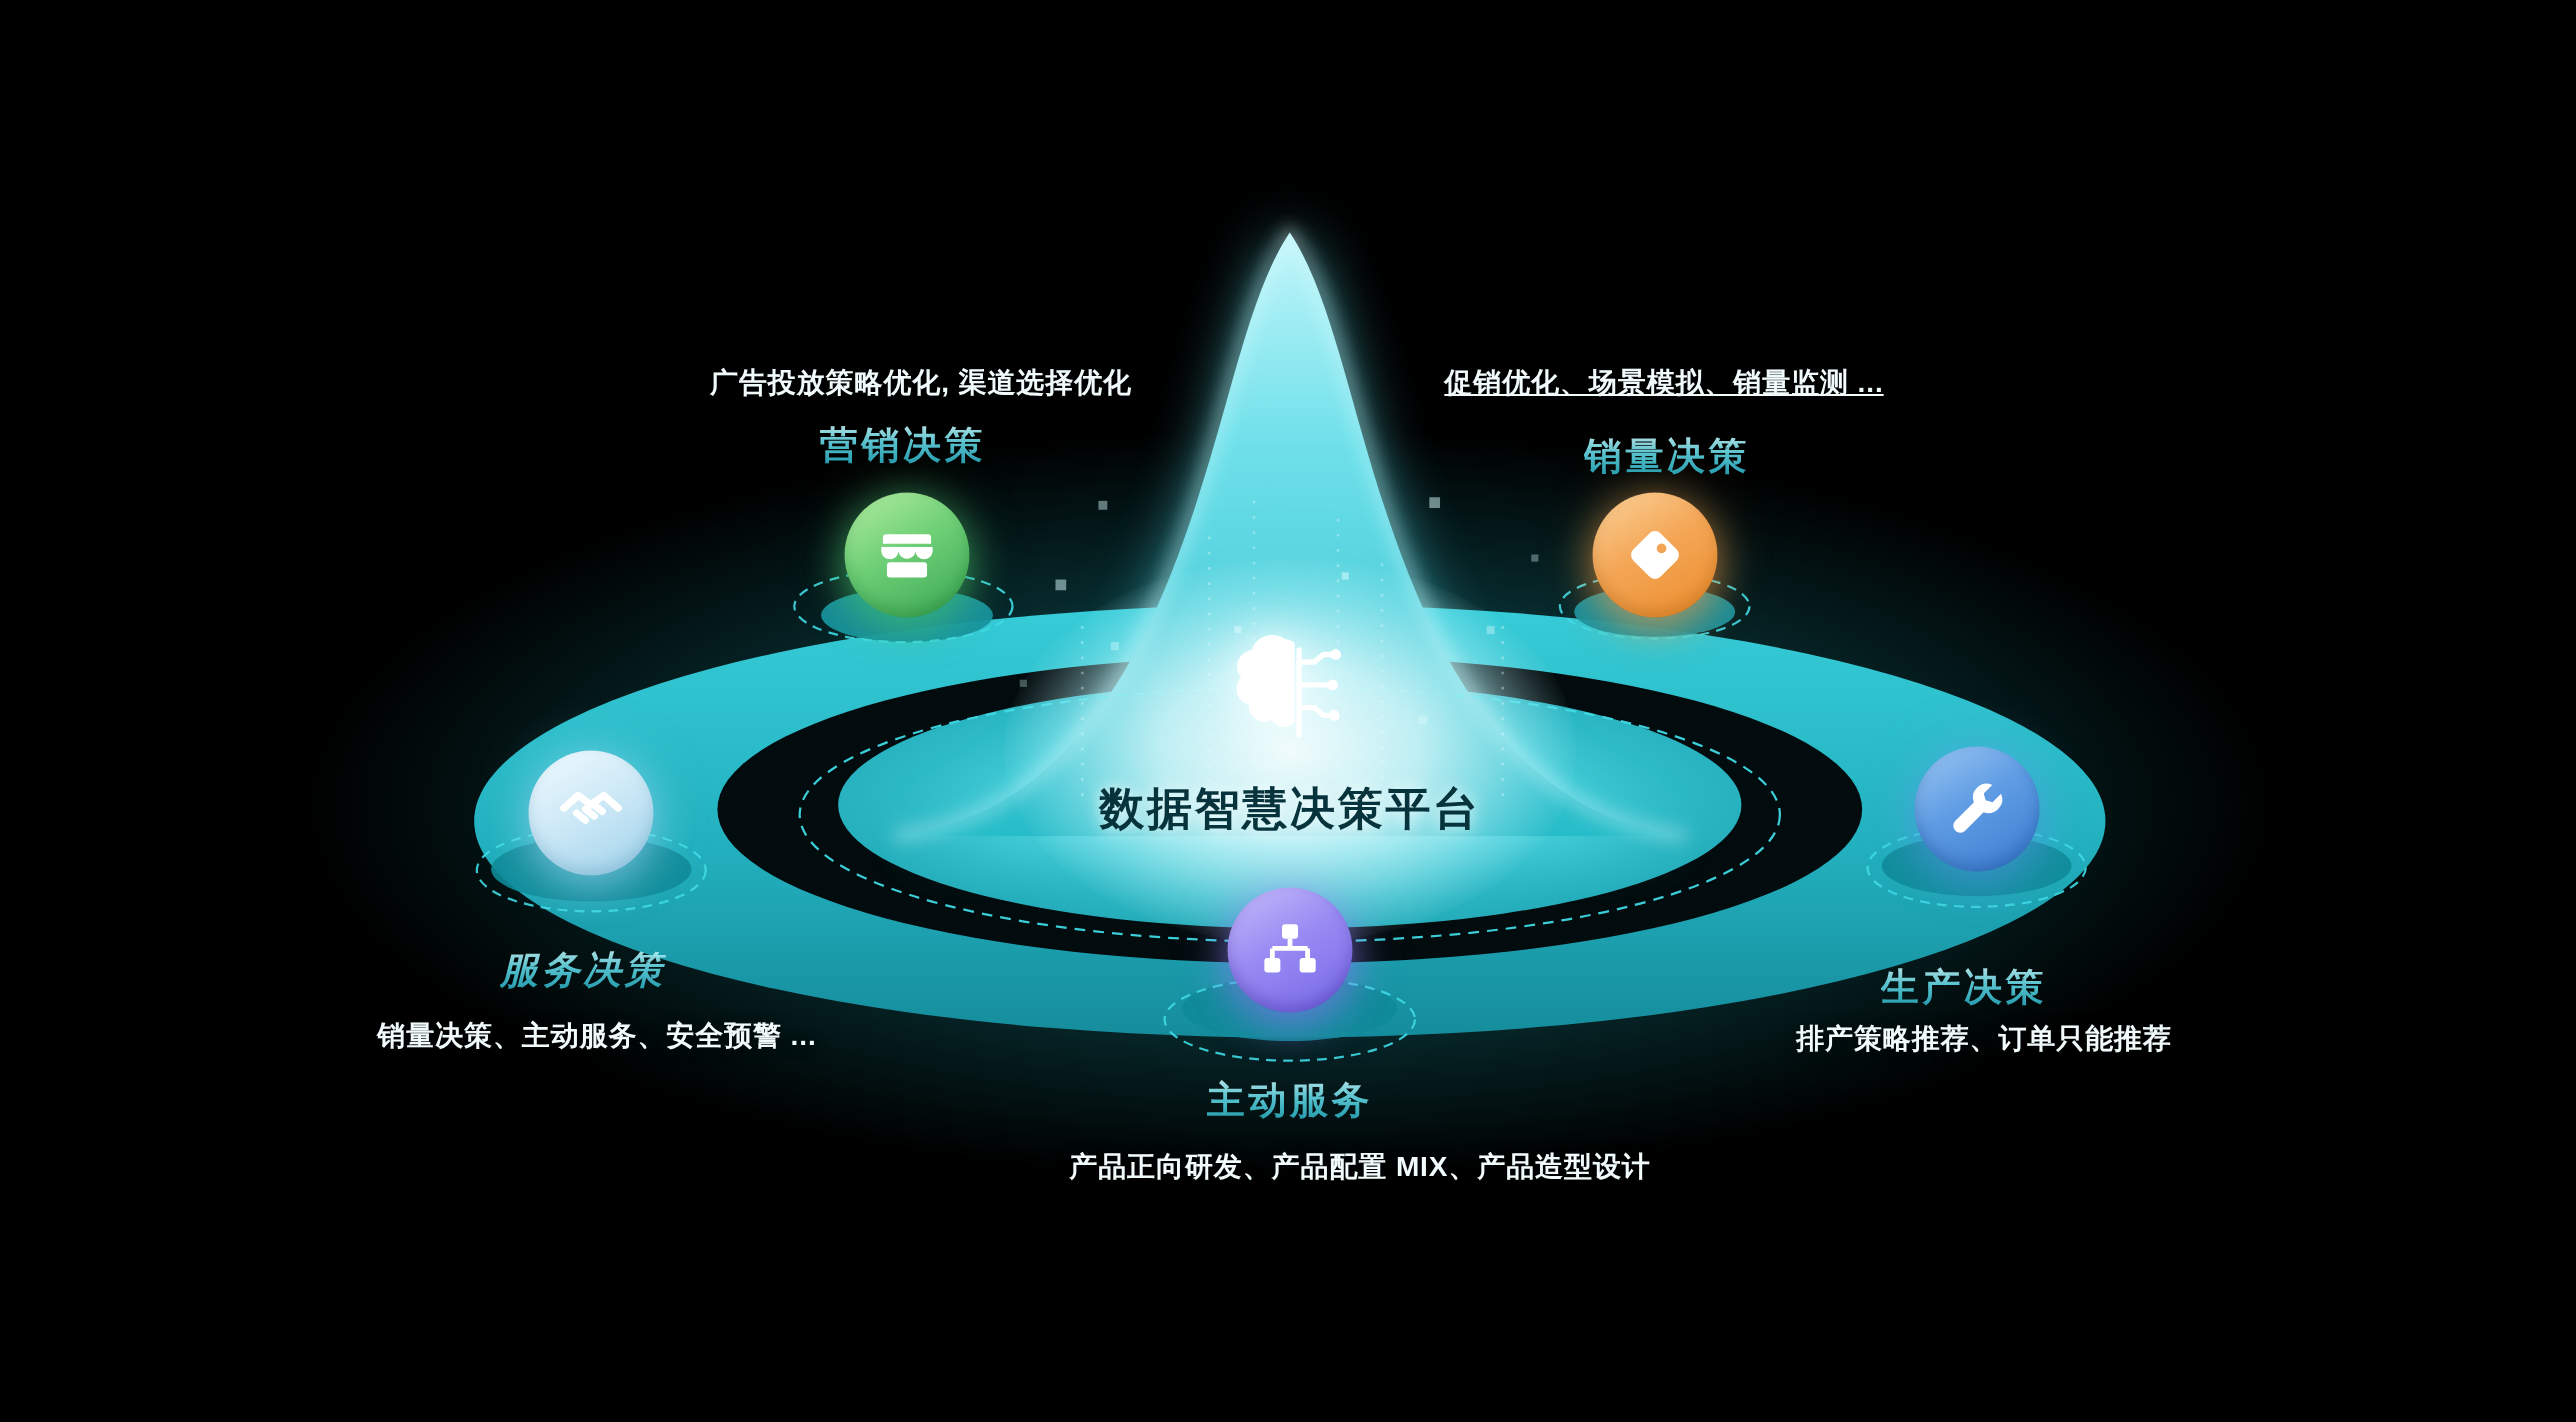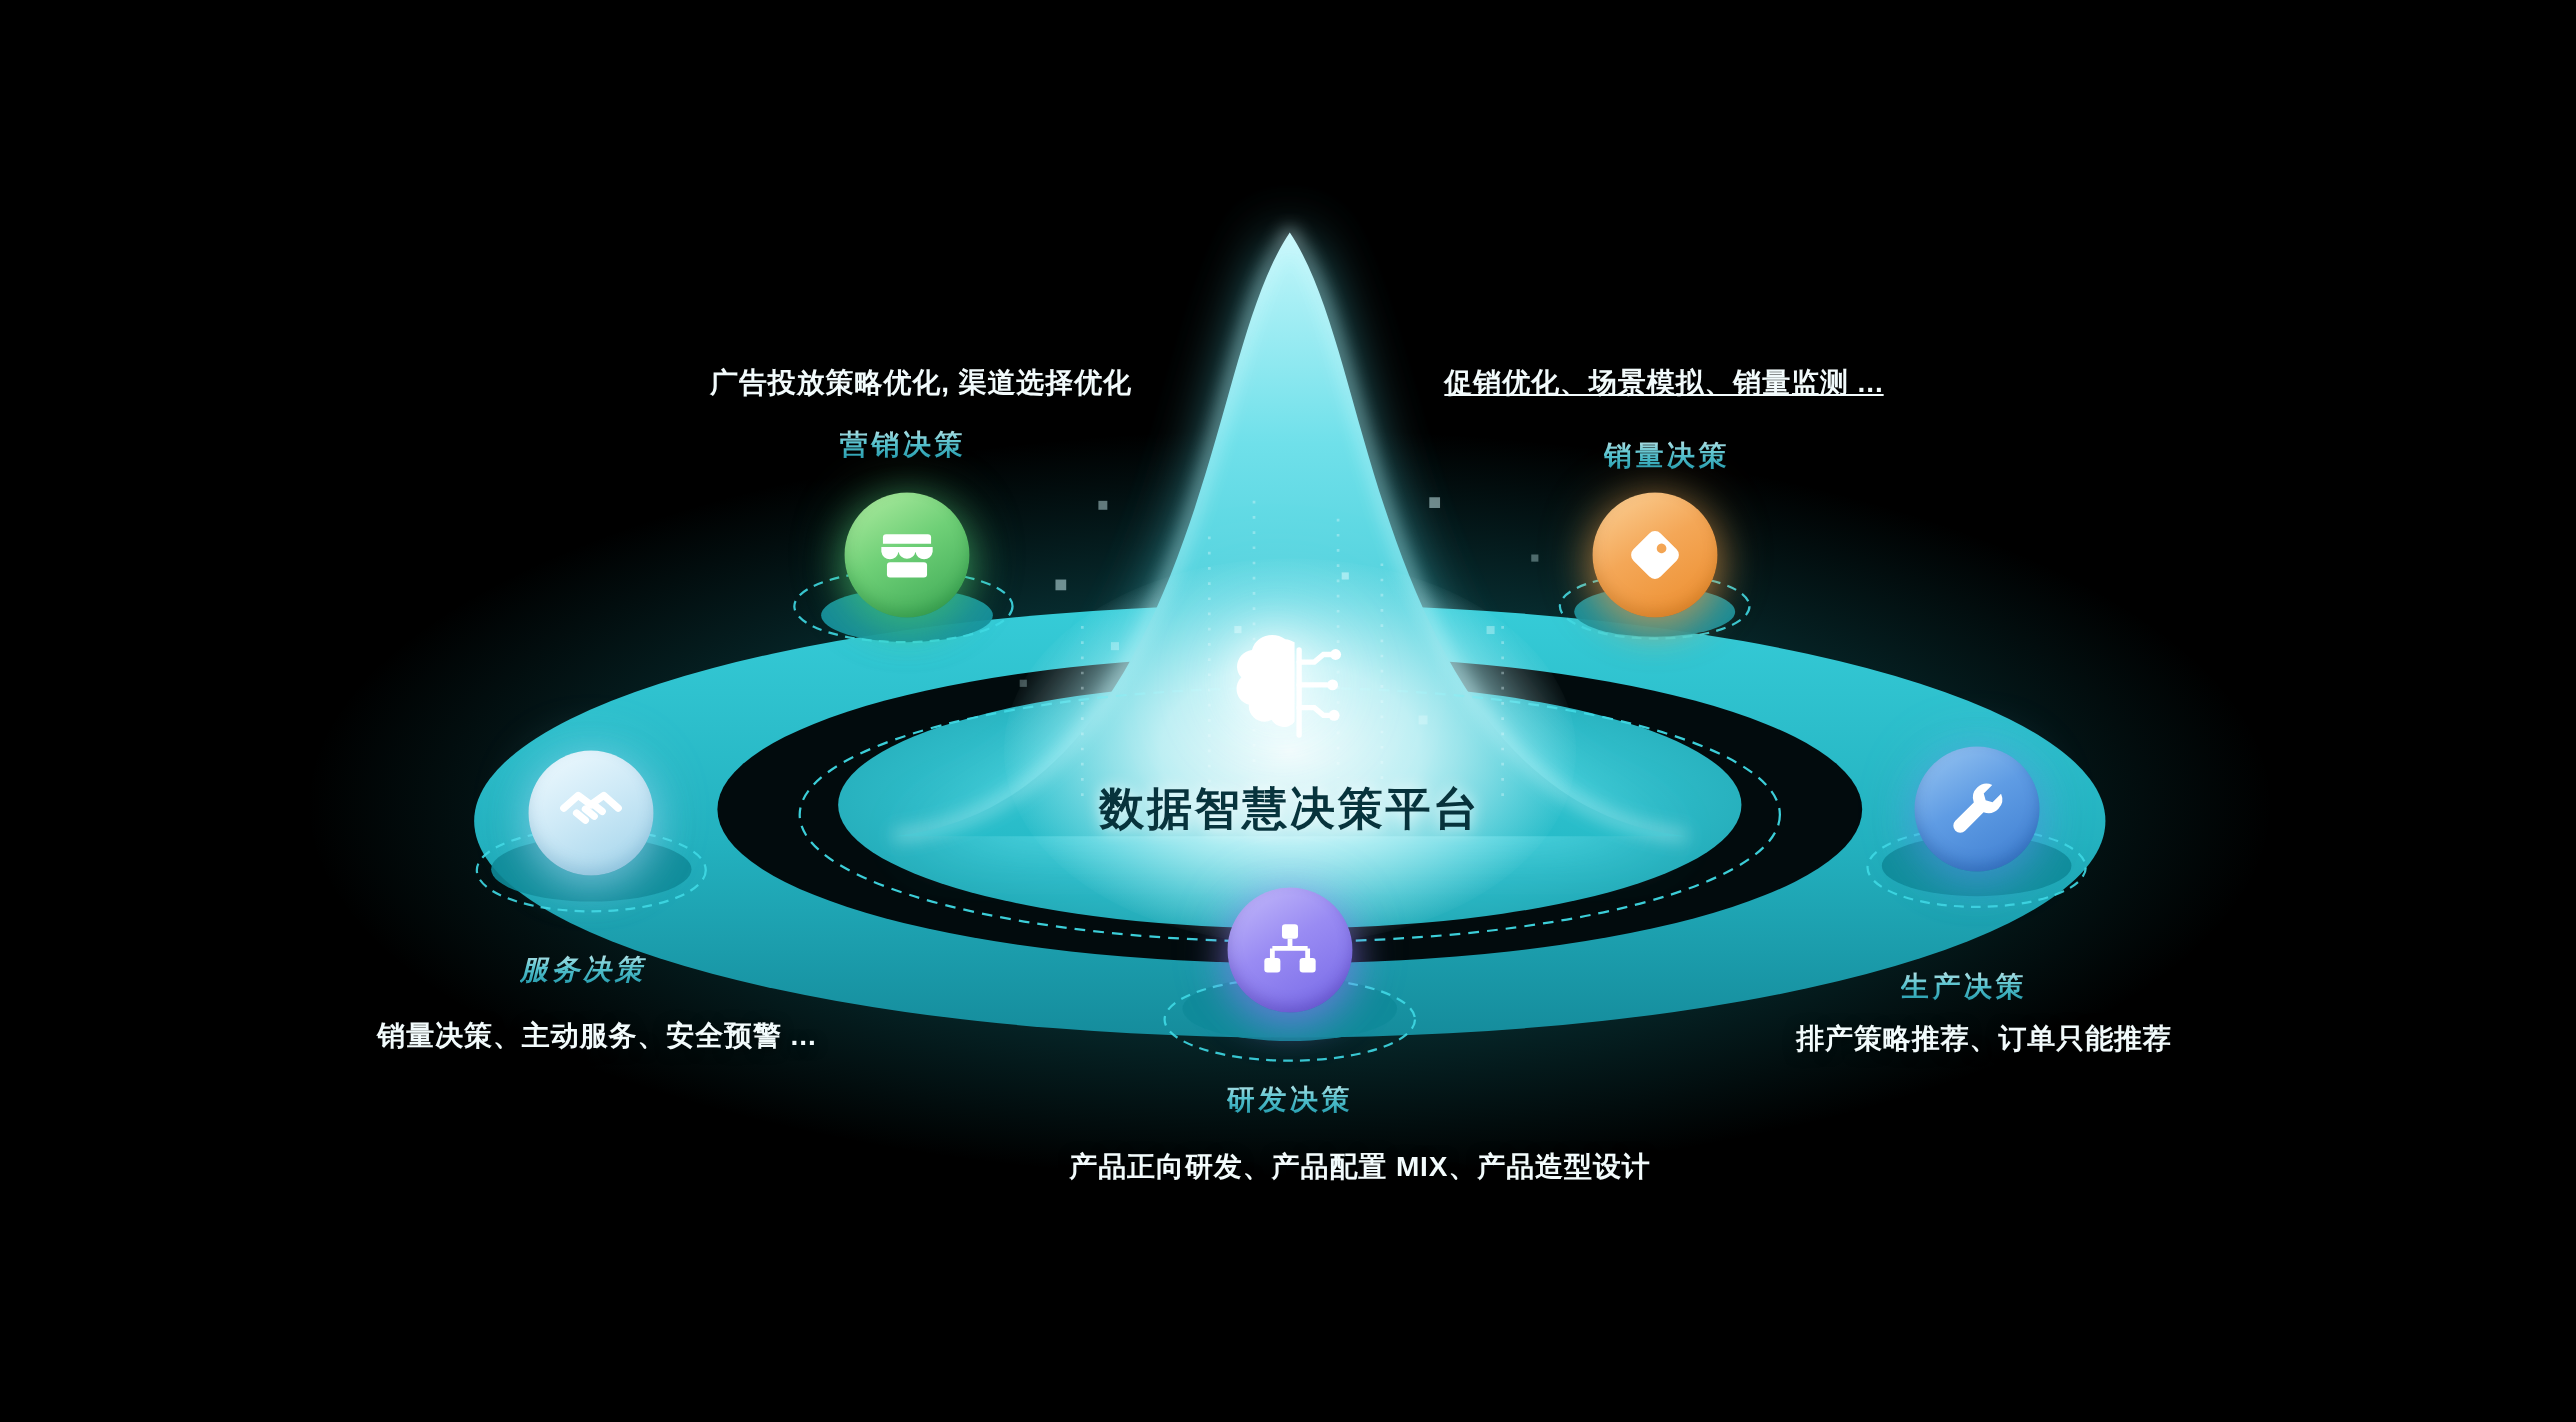--- a/index.html
+++ b/index.html
@@ -12,21 +12,21 @@
   .ic-green{background:linear-gradient(150deg,#b4eea4 0%,#6fd077 45%,#3aa653 100%);
             box-shadow:0 12.5px 36px rgba(60,190,100,.55), inset 0 -7.2px 14.3px rgba(0,90,30,.25), 0 0 54px rgba(120,230,150,.35);}
   .ic-orange{background:linear-gradient(150deg,#fbd39b 0%,#f4a757 45%,#ec8c2b 100%);
             box-shadow:0 12.5px 36px rgba(240,150,60,.55), inset 0 -7.2px 14.3px rgba(140,70,0,.25), 0 0 54px rgba(250,190,110,.35);}
   .ic-frost{background:linear-gradient(150deg,#f2fbff 0%,#cfeaf7 45%,#9fd2ea 100%);
             box-shadow:0 12.5px 36px rgba(150,210,240,.5), inset 0 -7.2px 14.3px rgba(60,130,170,.25), 0 0 54px rgba(190,235,255,.35);}
   .ic-blue{background:linear-gradient(150deg,#9cc8f2 0%,#5f9ce4 45%,#3c7ccf 100%);
             box-shadow:0 12.5px 36px rgba(70,140,220,.55), inset 0 -7.2px 14.3px rgba(10,60,130,.3), 0 0 54px rgba(140,190,250,.35);}
   .ic-purple{background:linear-gradient(150deg,#c6bdfa 0%,#998bf3 45%,#7567e6 100%);
             box-shadow:0 12.5px 36px rgba(130,110,240,.55), inset 0 -7.2px 14.3px rgba(50,30,140,.3), 0 0 54px rgba(180,165,255,.35);}
-  .node-label{z-index:5;font-size:28px;font-weight:700;letter-spacing:3.6px;white-space:nowrap;
+  .node-label{z-index:5;font-size:38px;font-weight:700;letter-spacing:3.6px;white-space:nowrap;
       background:linear-gradient(180deg,#dcfcfe 0%,#5fd2df 45%,#1a9db2 100%);
       -webkit-background-clip:text;background-clip:text;color:transparent;opacity:.92;text-align:center;}
   .node-desc{z-index:5;font-size:28px;font-weight:700;color:#f2fbfc;white-space:nowrap;
       text-shadow:0 1.8px 12.5px rgba(0,0,0,.65);letter-spacing:0.9px;}
   .center-glow{width:572px;height:385px;z-index:2;border-radius:50%;
       background:radial-gradient(ellipse at center,rgba(255,255,255,.95) 0%,rgba(235,253,255,.75) 32%,rgba(210,250,255,.28) 58%,rgba(210,250,255,0) 72%);}
   .brain-wrap{z-index:4;filter:drop-shadow(0 0 23px rgba(255,255,255,.85)) drop-shadow(0 0 54px rgba(200,250,255,.6));}
   .center-title{z-index:6;font-size:45px;font-weight:800;color:#07333c;letter-spacing:2.7px;white-space:nowrap;
       text-shadow:0 0 16px rgba(255,255,255,.9);}
 </style>
@@ -180,17 +180,17 @@
   <div class="abs node-desc" style="left:1984px;top:1039px;">排产策略推荐、订单只能推荐</div>
 
   <div class="abs icon-circle ic-purple" style="left:1290px;top:950px;">
     <svg width="77" height="77" viewBox="0 0 48 48">
       <rect x="19" y="8" width="10" height="9" rx="2" fill="#fff"></rect>
       <rect x="8" y="29" width="10" height="9" rx="2" fill="#fff"></rect>
       <rect x="30" y="29" width="10" height="9" rx="2" fill="#fff"></rect>
       <path stroke="#fff" stroke-width="3" fill="none" d="M24 17 v6 M13 23 h22 M13 23 v6 M35 23 v6"></path>
     </svg>
   </div>
-  <div class="abs node-label" style="left:1290px;top:1100px;">研发决策</div>
+  <div class="abs node-label" style="left:1290px;top:1100px;">主动服务</div>
   <div class="abs node-desc" style="left:1360px;top:1167px;">产品正向研发、产品配置 MIX、产品造型设计</div>
 
 </div>
 
 
 </body></html>

